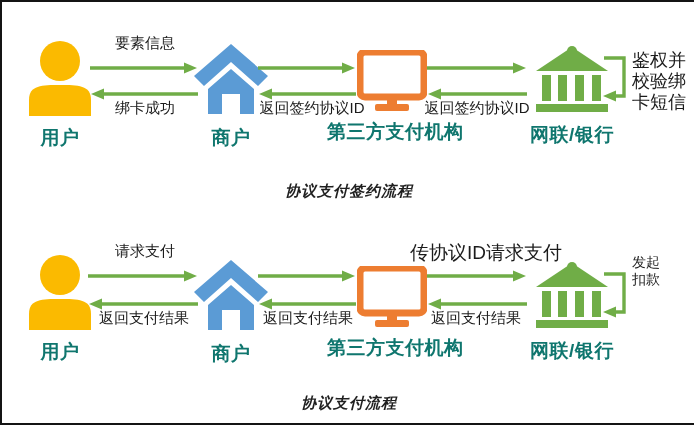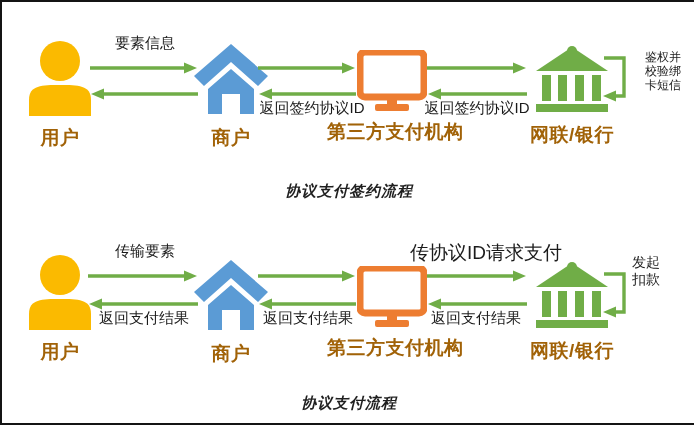--- a/index.html
+++ b/index.html
@@ -33,21 +33,21 @@
   .node {
     position: absolute;
     text-align: center;
   }
   .node .icon-wrap {
     position: relative;
     margin: 0 auto;
   }
   .node-label {
     font-weight: bold;
-    color: #a16207;
+    color: #0f766e;
     white-space: nowrap;
     letter-spacing: 0.5px;
   }
 
   
   .arrow {
     position: absolute;
     height: 14px;
   }
   .arrow svg { display: block; overflow: visible; }
@@ -142,20 +142,21 @@
         <polygon points="107,6 94,0.6 94,11.4" fill="#70AD47"></polygon>
       </svg>
     </div>
 
     <div class="arrow" style="left:88px; top:86px; width:108px;">
       <svg width="108" height="12" viewBox="0 0 108 12">
         <line x1="12" y1="6" x2="108" y2="6" stroke="#70AD47" stroke-width="3.4"></line>
         <polygon points="1,6 14,0.6 14,11.4" fill="#70AD47"></polygon>
       </svg>
     </div>
+    <div class="edge-label" style="left:88px; top:98px; width:110px; font-size:15px;">绑卡成功</div>
 
     <div class="arrow" style="left:256px; top:60px; width:98px;">
       <svg width="98" height="12" viewBox="0 0 98 12">
         <line x1="0" y1="6" x2="86" y2="6" stroke="#70AD47" stroke-width="3.4"></line>
         <polygon points="97,6 84,0.6 84,11.4" fill="#70AD47"></polygon>
       </svg>
     </div>
 
     <div class="arrow" style="left:256px; top:86px; width:98px;">
       <svg width="98" height="12" viewBox="0 0 98 12">
@@ -179,21 +180,21 @@
       </svg>
     </div>
     <div class="edge-label" style="left:405px; top:98px; width:140px; font-size:15px;">返回签约协议ID</div>
 
     <div class="selfloop" style="left:600px; top:52px;">
       <svg width="26" height="48" viewBox="0 0 26 48">
         <path d="M2 4 H22 V42 H12" fill="none" stroke="#70AD47" stroke-width="3.4"></path>
         <polygon points="1,42 14,36.6 14,47.4" fill="#70AD47"></polygon>
       </svg>
     </div>
-    <div class="selfloop-label" style="left:643px; top:48px; font-size:12px;">鉴权并
+    <div class="selfloop-label" style="left:630px; top:48px; font-size:18px;">鉴权并
 校验绑
 卡短信</div>
 
     <div class="caption" style="top:180px; font-size:15px;">协议支付签约流程</div>
   </div>
 
   <div class="flow" id="flow-pay">
 
     <div class="node" style="left:14px; top:40px; width:88px;">
       <div class="icon-wrap" style="width:66px;height:76px;">
@@ -234,21 +235,21 @@
           <rect x="8" y="31" width="9" height="26" fill="#70AD47"></rect>
           <rect x="24" y="31" width="9" height="26" fill="#70AD47"></rect>
           <rect x="41" y="31" width="9" height="26" fill="#70AD47"></rect>
           <rect x="58" y="31" width="9" height="26" fill="#70AD47"></rect>
           <rect x="2" y="60" width="72" height="8" fill="#70AD47"></rect>
         </svg>
       </div>
       <div class="node-label" style="font-size:19px; margin-top:8px;">网联/银行</div>
     </div>
 
-    <div class="edge-label" style="left:88px; top:29px; width:110px; font-size:15px;">传输要素</div>
+    <div class="edge-label" style="left:88px; top:29px; width:110px; font-size:15px;">请求支付</div>
     <div class="arrow" style="left:86px; top:56px; width:110px;">
       <svg width="110" height="12" viewBox="0 0 110 12">
         <line x1="0" y1="6" x2="98" y2="6" stroke="#70AD47" stroke-width="3.4"></line>
         <polygon points="109,6 96,0.6 96,11.4" fill="#70AD47"></polygon>
       </svg>
     </div>
 
     <div class="arrow" style="left:86px; top:84px; width:110px;">
       <svg width="110" height="12" viewBox="0 0 110 12">
         <line x1="12" y1="6" x2="110" y2="6" stroke="#70AD47" stroke-width="3.4"></line>

